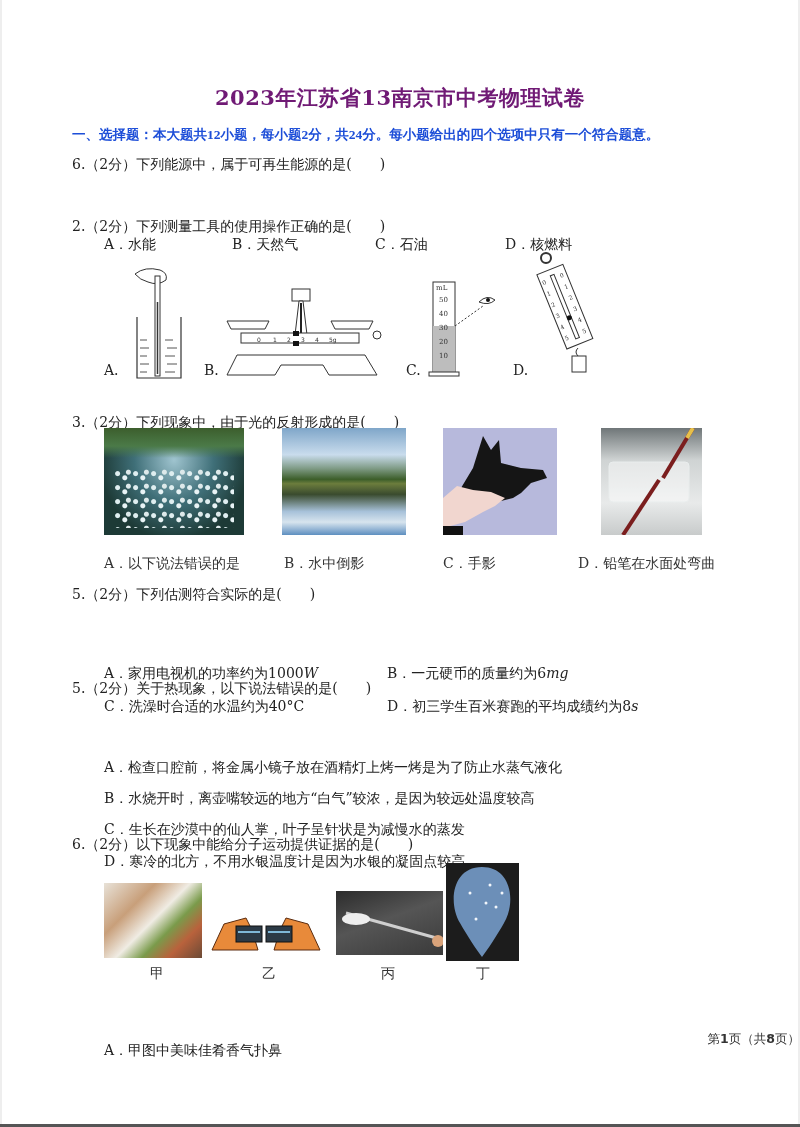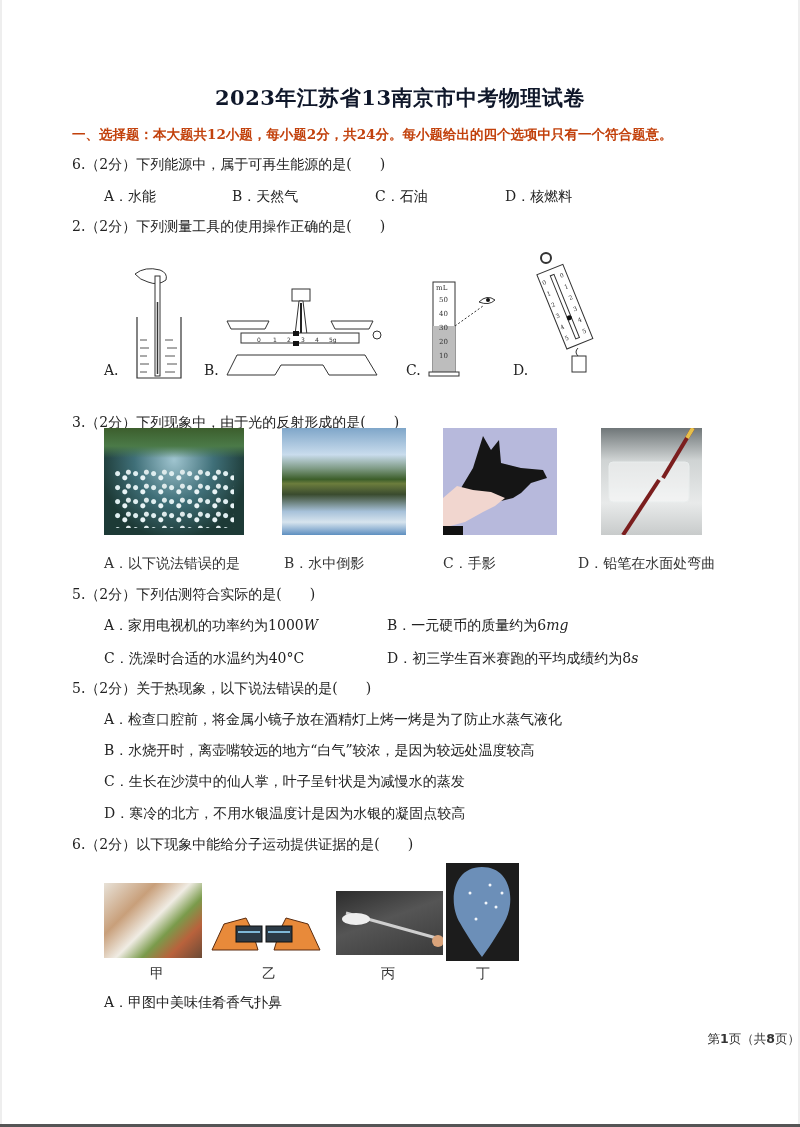--- a/index.html
+++ b/index.html
@@ -5,24 +5,24 @@
   html, body { margin:0; padding:0; }
   body {
     width:800px; height:1127px; background:#ffffff; position:relative; overflow:hidden;
     font-family:"DejaVu Serif","Liberation Serif",serif; color:#222;
   }
   .page-border-left { position:absolute; left:0; top:0; width:2px; height:1127px; background:#eeeeee; }
   .page-border-right { position:absolute; right:0; top:0; width:2px; height:1127px; background:#eeeeee; }
   .bottom-bar { position:absolute; left:0; bottom:0; width:800px; height:3px; background:#555; }
 
   .title { position:absolute; top:84px; left:0; width:800px; text-align:center;
-    font-size:21px; font-weight:bold; color:#0f172a; letter-spacing:0.5px; }
-  .section { position:absolute; top:126px; left:72px; font-size:13.5px; font-weight:bold; color:#c2410c; }
+    font-size:21px; font-weight:bold; color:#701a75; letter-spacing:0.5px; }
+  .section { position:absolute; top:126px; left:72px; font-size:13.5px; font-weight:bold; color:#1d4ed8;font-family:Liberation Serif, serif; }
   .q { position:absolute; left:72px; font-size:14px; color:#222; }
-  .opt { position:absolute; font-size:14px; color:#222; }
+  .opt { position:absolute; font-size:14px; color:#222;margin-top:48px; }
 
   .fig { position:absolute; }
   .fig-label { position:absolute; font-size:14px; color:#222; }
 
   .photo { position:absolute; overflow:hidden; }
   .cap { position:absolute; font-size:14px; color:#333; }
   .footer { position:absolute; top:1031px; left:0; width:800px; text-align:right; font-size:12.5px; color:#333; }
   .footer b { font-family:"DejaVu Sans","Liberation Sans",sans-serif; }
   i.var { font-style:italic; }
 </style>

